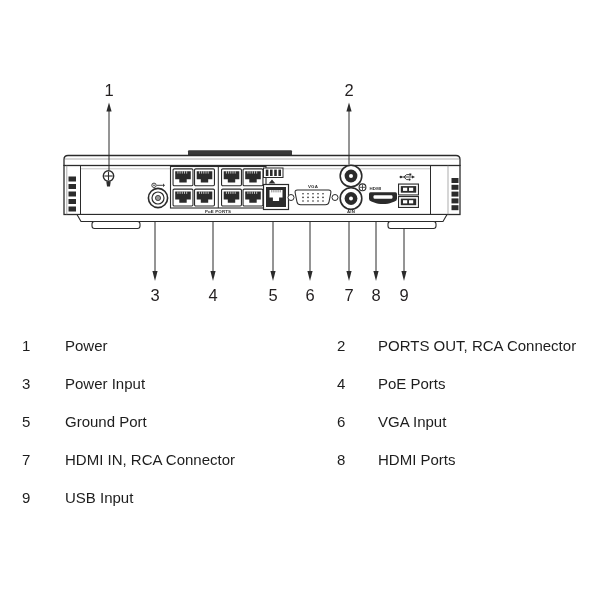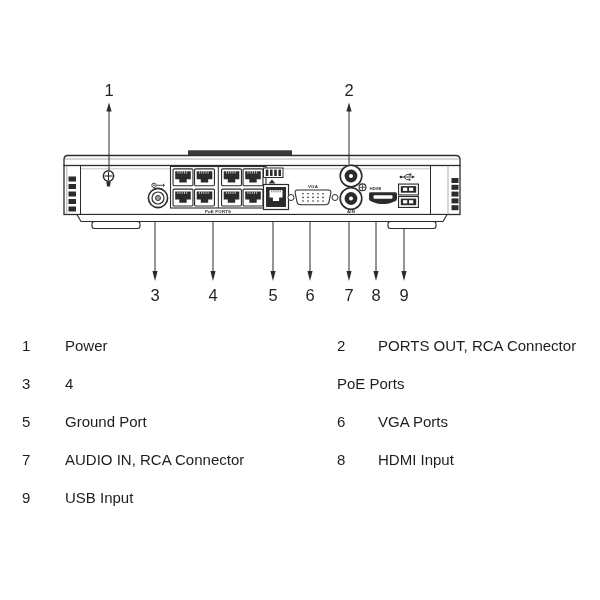--- a/index.html
+++ b/index.html
@@ -227,34 +227,35 @@
 
   <div class="legend">
     <div class="lrow">
       <span class="lnum">1</span>
       <span class="llabel">Power</span>
       <span class="lnum">2</span>
       <span class="llabel">PORTS OUT, RCA Connector</span>
     </div>
     <div class="lrow">
       <span class="lnum">3</span>
+      <span class="llabel">Power Input</span>
       <span class="lnum">4</span>
       <span class="llabel">PoE Ports</span>
     </div>
     <div class="lrow">
       <span class="lnum">5</span>
       <span class="llabel">Ground Port</span>
       <span class="lnum">6</span>
-      <span class="llabel">VGA Ports</span>
+      <span class="llabel">VGA Input</span>
     </div>
     <div class="lrow">
       <span class="lnum">7</span>
-      <span class="llabel">AUDIO IN, RCA Connector</span>
+      <span class="llabel">HDMI IN, RCA Connector</span>
       <span class="lnum">8</span>
-      <span class="llabel">HDMI Input</span>
+      <span class="llabel">HDMI Ports</span>
     </div>
     <div class="lrow">
       <span class="lnum">9</span>
       <span class="llabel">USB Input</span>
       <span class="lnum"></span>
       <span class="llabel"></span>
     </div>
   </div>
 
 </div>

